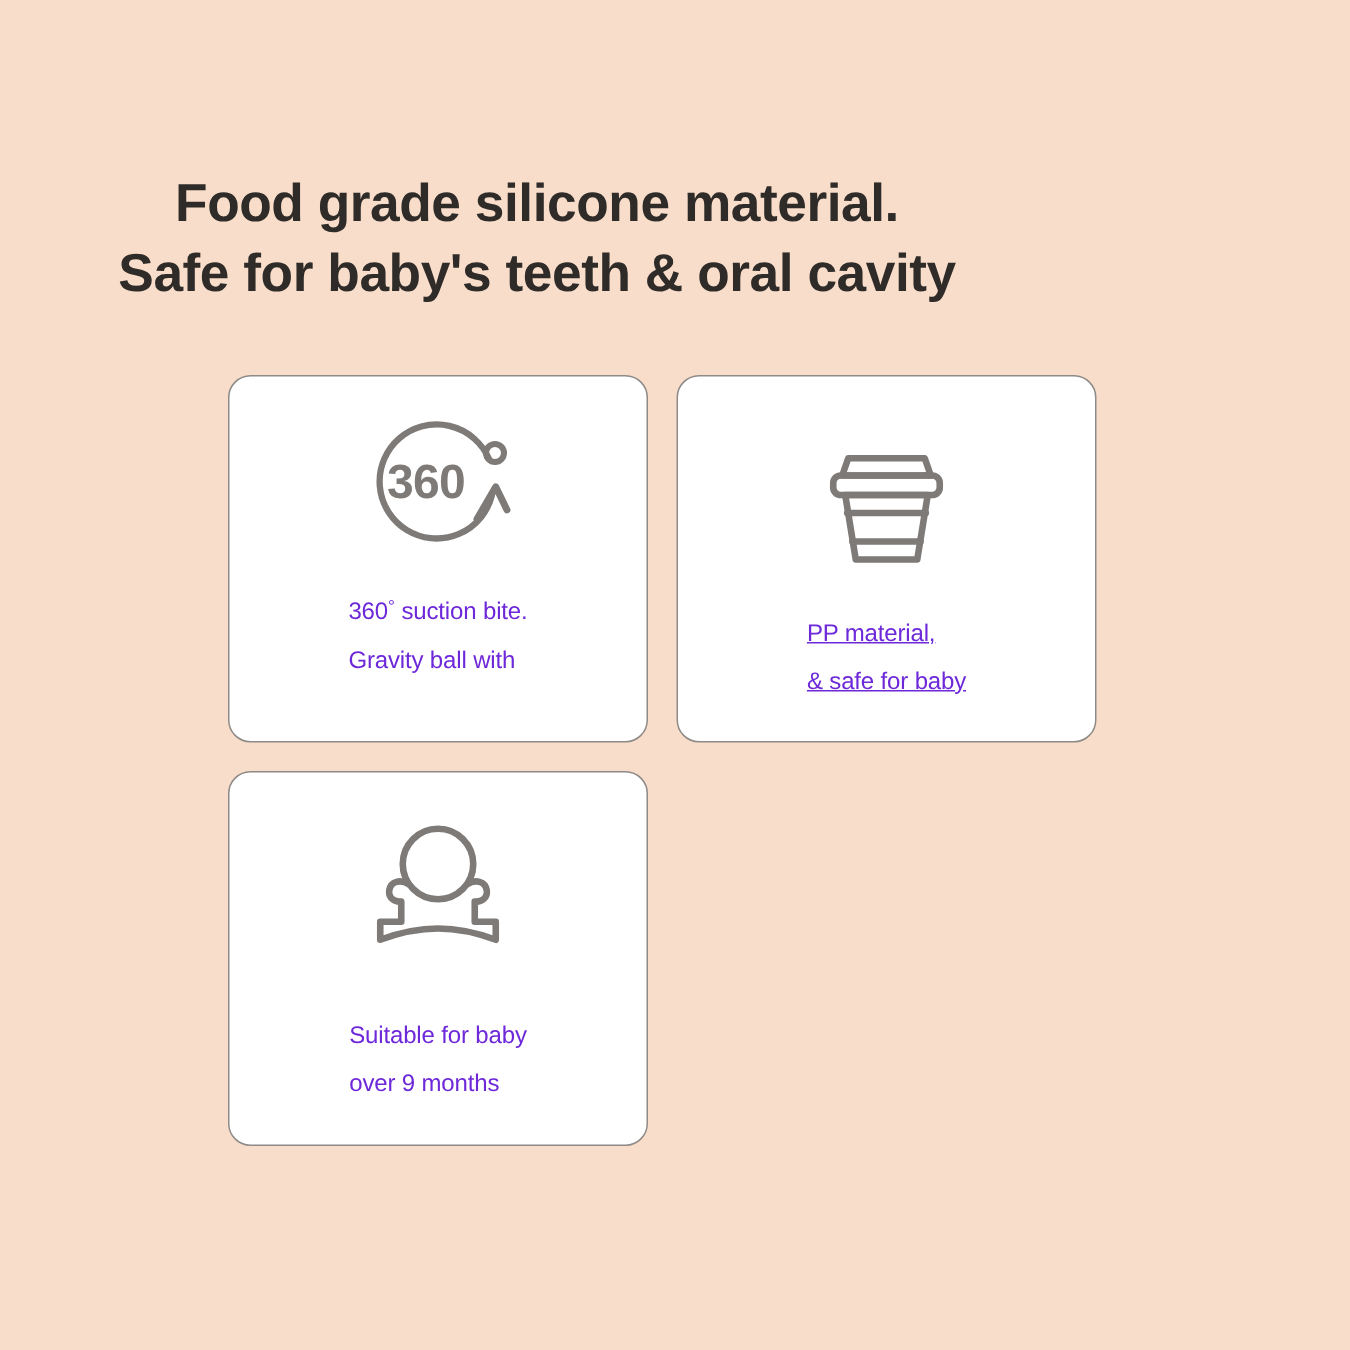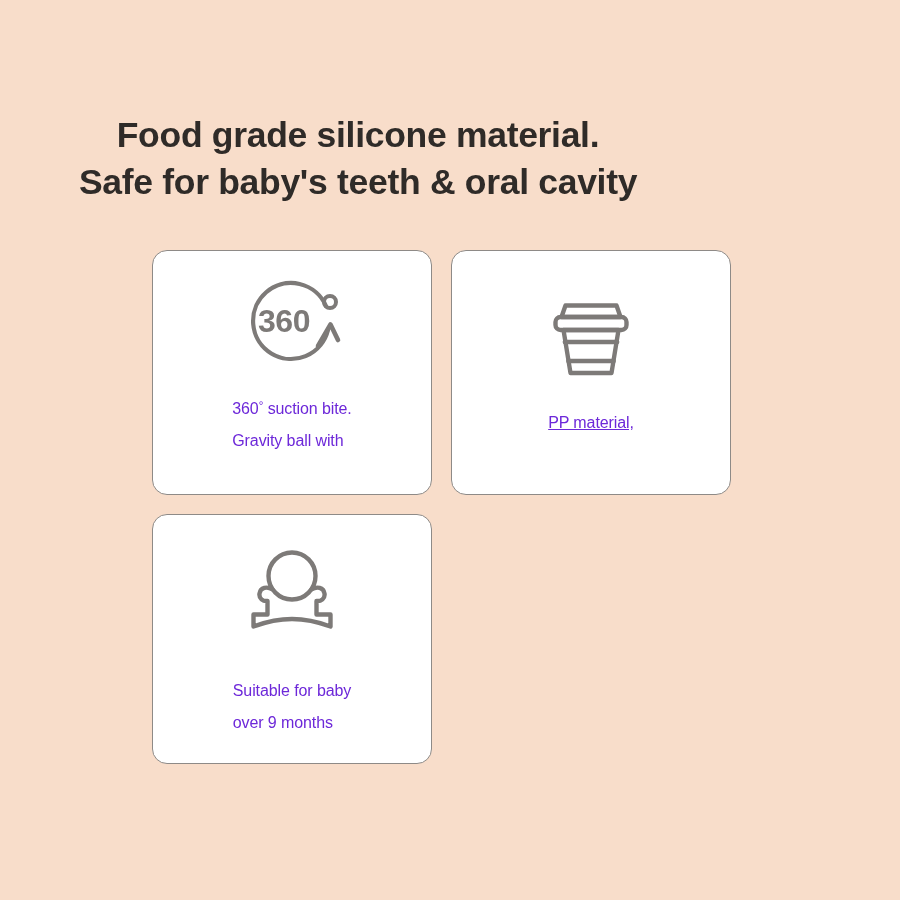--- a/index.html
+++ b/index.html
@@ -133,20 +133,21 @@
             <path d="M22.5 20.5 L73.5 20.5 L77.5 32 L18.5 32 Z"></path>
             <rect x="12.5" y="32" width="71" height="13" rx="5"></rect>
             <path d="M20.5 45 L75.5 45 L68.5 88 L27.5 88 Z"></path>
             <line x1="21.8" y1="57" x2="74.2" y2="57"></line>
             <line x1="25.3" y1="76" x2="70.7" y2="76"></line>
           </g>
         </svg>
       </div>
       <div class="card-text">
         <span class="line">PP material,</span>
+        <span class="line">&amp; safe for baby</span>
       </div>
     </div>
 
     <div class="card card-4">
       <div class="icon-wrap">
         <svg width="108" height="94" viewBox="0 0 108 94">
           <g fill="none" stroke="#7d7a78" stroke-width="4.4" stroke-linejoin="round" stroke-linecap="round">
             <circle cx="54" cy="28" r="23.5"></circle>
             <path d="M34.5 41.5
                      C29 38 22.5 39.5 21.5 45.5

